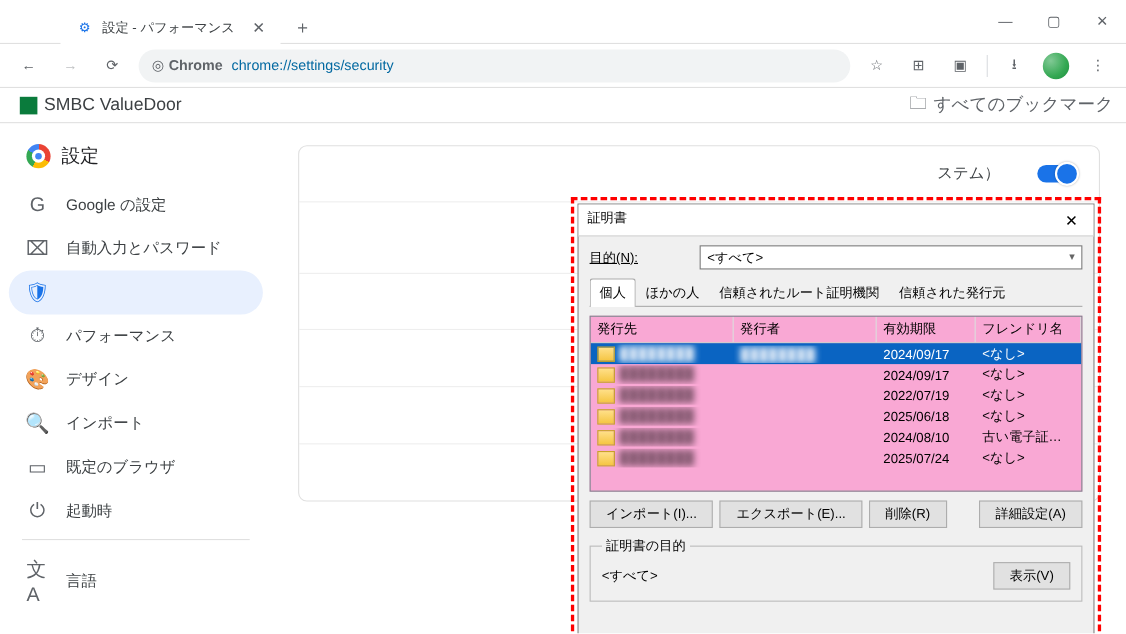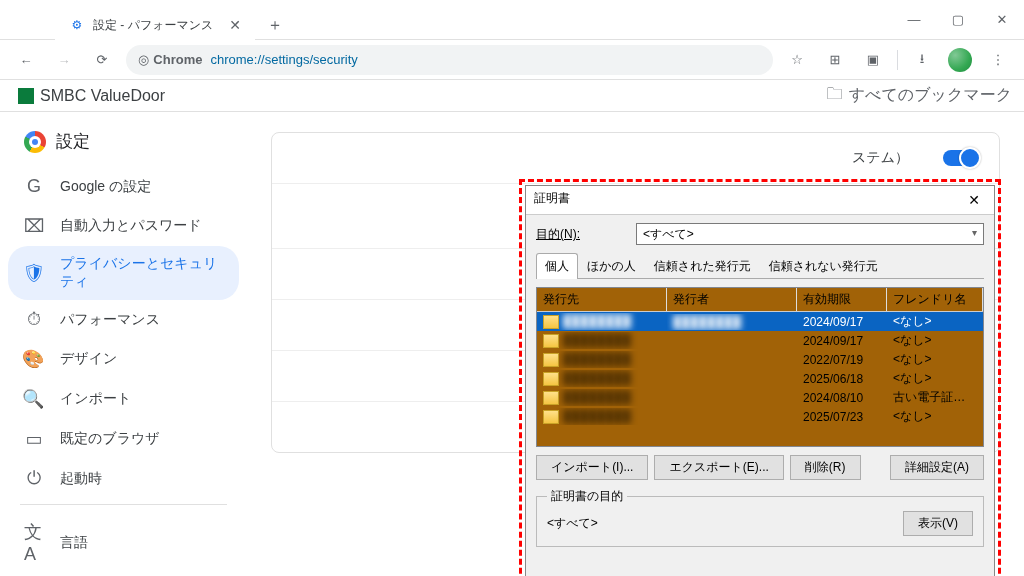--- a/index.html
+++ b/index.html
@@ -118,21 +118,21 @@
     .dlg-body { padding: 8px 10px 10px 10px; flex:1; display:flex; flex-direction:column; gap:8px; }
     .dlg-row { display:flex; align-items:center; gap:10px; }
     .dlg-row label { min-width: 90px; text-decoration: underline; }
     .win-select { flex:1; height:22px; border:1px solid #7a7a7a; background:#fff; font-size:12px; position:relative; padding:2px 6px; }
     .win-select::after{content:'▾'; position:absolute; right:6px; top:3px; color:#666; font-size:10px;}
 
     .tabs-bar { display:flex; border-bottom:1px solid #aaa; gap:0; }
     .dlg-tab { padding:4px 8px; font-size:12px; border:1px solid transparent; border-bottom:none; cursor:pointer; margin-bottom:-1px; }
     .dlg-tab.active { background:#fff; border-color:#aaa; border-radius:3px 3px 0 0; }
 
-    .cert-table { background:#a16207; border:1px solid #828790; height:160px; overflow:hidden; }
+    .cert-table { background:#f9a8d4; border:1px solid #828790; height:160px; overflow:hidden; }
     .ct-head { display:flex; font-size:12px; border-bottom:1px solid #ccc; }
     .ct-head > div { padding:3px 6px; border-right:1px solid #ddd; }
     .cw-issued { width:130px; } .cw-issuer{ width:130px;} .cw-exp{ width:90px;} .cw-friendly{ flex:1; }
     .ct-body .ct-row { display:flex; font-size:12px; align-items:center; height:19px; }
     .ct-row > div { padding:1px 6px; overflow:hidden; white-space:nowrap; text-overflow:ellipsis; }
     .ct-row .cw-issued::before { content:''; display:inline-block; width:14px; height:12px; margin-right:4px; vertical-align:middle; background:linear-gradient(#ffe08a,#f5c542); border:1px solid #c9a227; }
     .ct-row.selected { background:#0a64c2; color:#fff; }
     .blur { color:transparent; text-shadow: 0 0 6px rgba(0,0,0,.45); }
     .ct-row.selected .blur { text-shadow: 0 0 6px rgba(255,255,255,.85); }
 
@@ -209,21 +209,20 @@
         <div class="side-item">
           <span class="s-icon u">G</span>
           <span>Google の設定</span>
         </div>
         <div class="side-item">
           <span class="s-icon u">⌧</span>
           <span>自動入力とパスワード</span>
         </div>
         <div class="side-item active">
           <span class="s-icon u">🛡</span>
-          <span>プライバシーとセキュリティ</span>
         </div>
         <div class="side-item">
           <span class="s-icon u">⏱</span>
           <span>パフォーマンス</span>
         </div>
         <div class="side-item">
           <span class="s-icon u">🎨</span>
           <span>デザイン</span>
         </div>
         <div class="side-item">
@@ -303,22 +302,22 @@
           <div class="dlg-row">
             <label>目的(N):</label>
             <div class="win-select">
               <span>&lt;すべて&gt;</span>
             </div>
           </div>
 
           <div class="tabs-bar" id="dlg-tabs">
               <div class="dlg-tab active">個人</div>
               <div class="dlg-tab">ほかの人</div>
+              <div class="dlg-tab">信頼されたルート証明機関</div>
               <div class="dlg-tab">信頼された発行元</div>
-              <div class="dlg-tab">信頼されない発行元</div>
             </div>
 
           <div class="cert-table">
             <div class="ct-head">
               <div class="cw-issued">発行先</div>
               <div class="cw-issuer">発行者</div>
               <div class="cw-exp">有効期限</div>
               <div class="cw-friendly">フレンドリ名</div>
             </div>
             <div class="ct-body" id="ct-body">
@@ -348,21 +347,21 @@
                 </div>
                 <div class="ct-row">
                   <div class="cw-issued"><span class="blur">████████</span></div>
                   <div class="cw-issuer"><span class="blur"></span></div>
                   <div class="cw-exp">2024/08/10</div>
                   <div class="cw-friendly">古い電子証明書</div>
                 </div>
                 <div class="ct-row">
                   <div class="cw-issued"><span class="blur">████████</span></div>
                   <div class="cw-issuer"><span class="blur"></span></div>
-                  <div class="cw-exp">2025/07/23</div>
+                  <div class="cw-exp">2025/07/24</div>
                   <div class="cw-friendly">&lt;なし&gt;</div>
                 </div>
               </div>
           </div>
 
           <div class="btn-row">
             <button class="win-btn2">インポート(I)...</button>
             <button class="win-btn2">エクスポート(E)...</button>
             <button class="win-btn2">削除(R)</button>
             <div class="spacer"></div>

